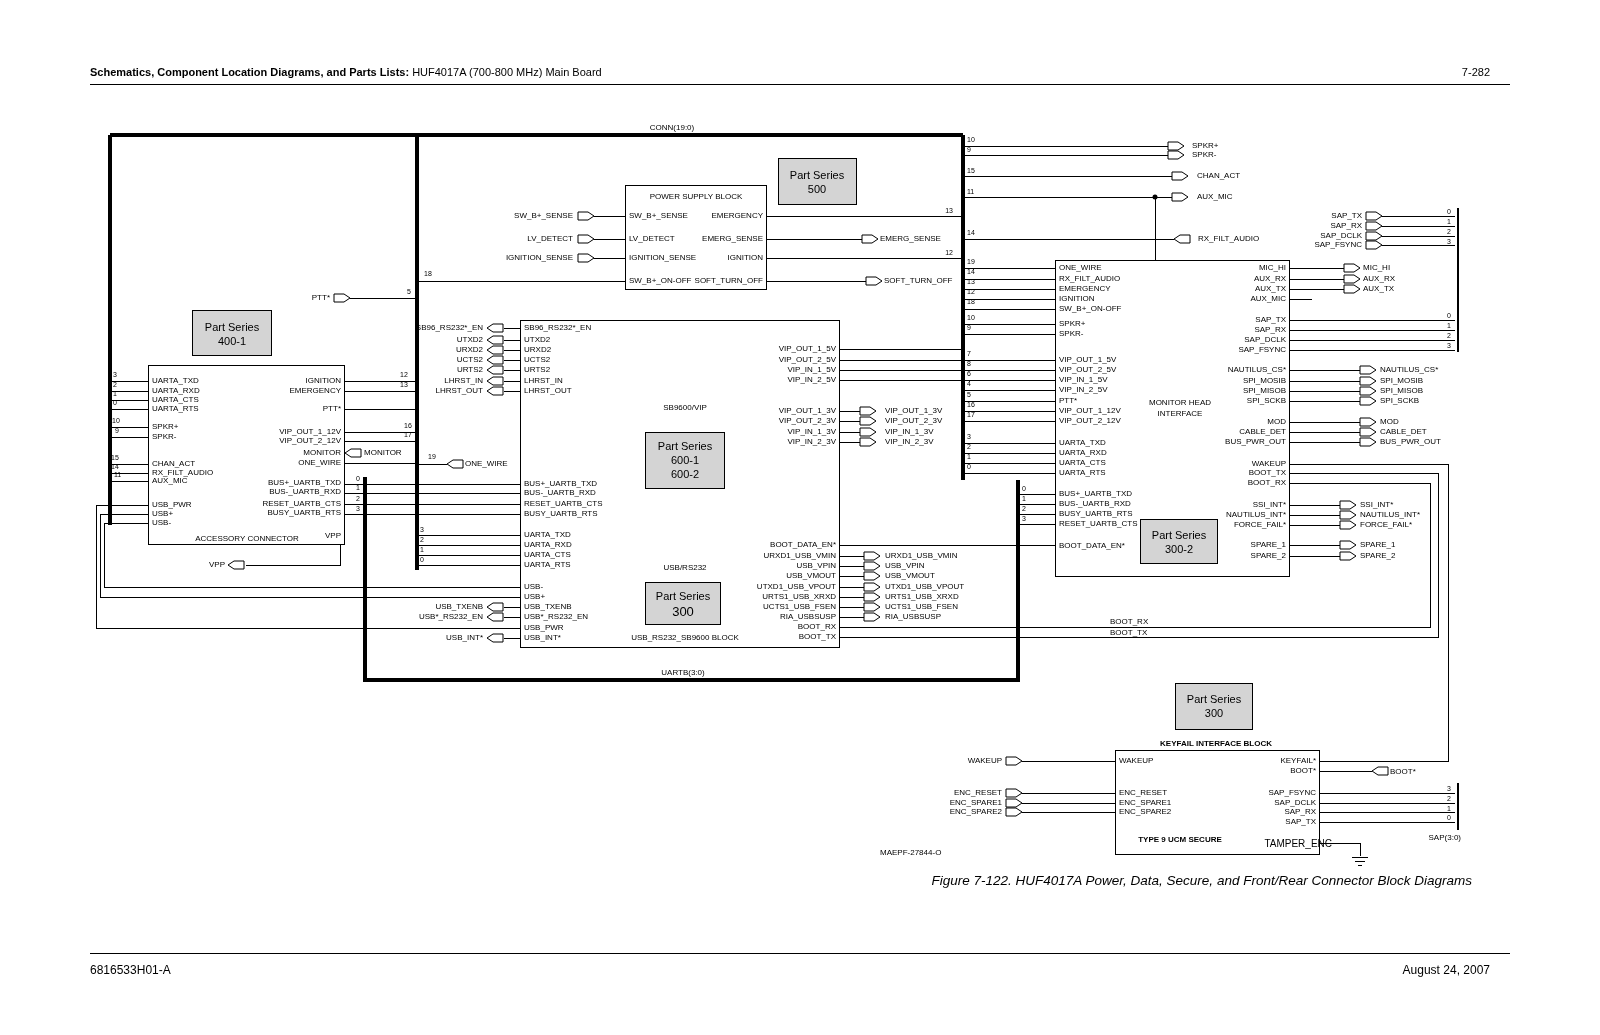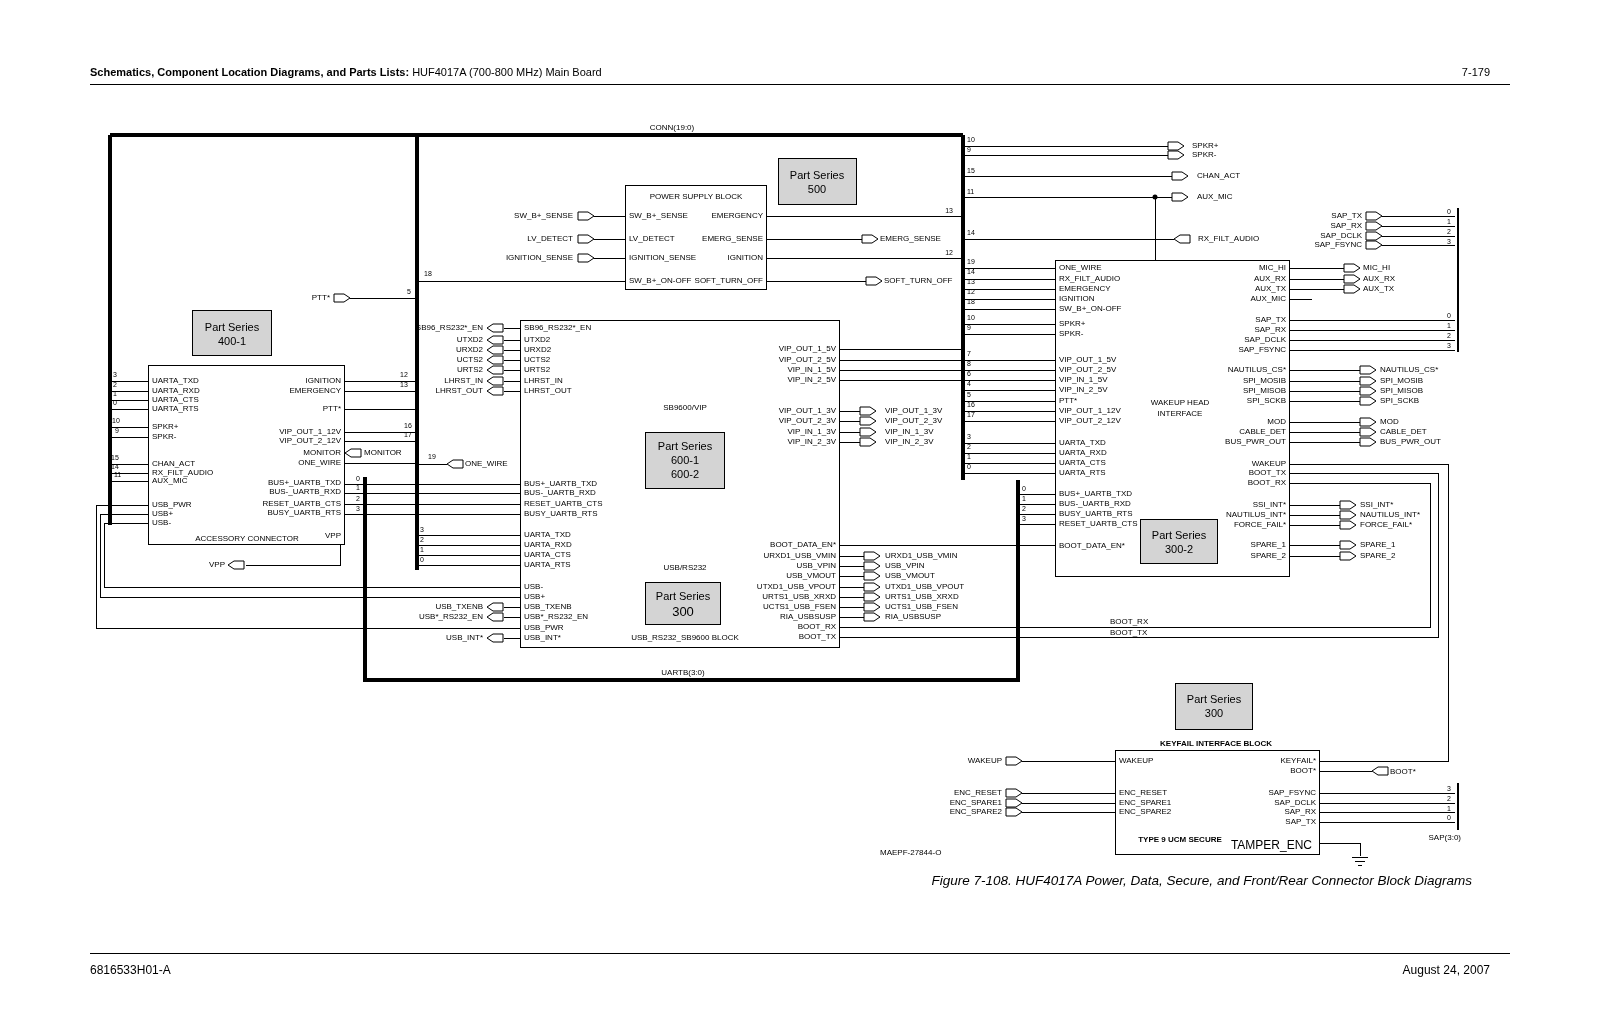--- a/index.html
+++ b/index.html
@@ -18,21 +18,21 @@
   .rect.tag{background:#d4d4d4;}
   .t{position:absolute;white-space:nowrap;line-height:1;}
   .flag{fill:#fff;stroke:#000;stroke-width:1;}
 </style>
 </head>
 <body>
 
 <div id="page">
 
   <div class="hdr"><b>Schematics, Component Location Diagrams, and Parts Lists:</b><span> HUF4017A (700-800 MHz) Main Board</span></div>
-  <div class="hdr-right">7-179</div>
+  <div class="hdr-right">7-282</div>
   <div class="rule-top"></div>
 
   <svg class="layer" width="1600" height="1035" shape-rendering="crispEdges">
     <path fill="none" stroke="#000" stroke-width="1" d="M594 216H625M594 239H625M594 258H625M417 281H625M767 216H963M767 239H862M767 258H963M767 281H866M963 146H1168M963 155H1168M963 176H1172M963 197H1172M1155 197V260M963 239H1174M1382 216H1455M1382 226H1455M1382 236H1455M1382 245H1455M1290 320H1455M1290 330H1455M1290 340H1455M1290 350H1455M1290 268H1344M1290 279H1344M1290 289H1344M1290 299H1312M1290 370H1360M1290 381H1360M1290 391H1360M1290 401H1360M1290 422H1360M1290 432H1360M1290 442H1360M1290 464H1448V761H1320M1290 473H1438V637H840M1290 483H1430V627H840M1290 505H1340M1290 515H1340M1290 525H1340M1290 545H1340M1290 556H1340M963 268H1055M963 279H1055M963 289H1055M963 299H1055M963 309H1055M963 324H1055M963 334H1055M963 360H1055M963 370H1055M963 380H1055M963 390H1055M963 401H1055M963 411H1055M963 421H1055M963 443H1055M963 453H1055M963 463H1055M963 473H1055M1018 494H1055M1018 504H1055M1018 514H1055M1018 524H1055M840 545H1055M840 349H963M840 360H963M840 370H963M840 380H963M840 411H860M840 421H860M840 432H860M840 442H860M840 556H864M840 566H864M840 576H864M840 587H864M840 597H864M840 607H864M840 617H864M504 328H520M504 340H520M504 350H520M504 360H520M504 370H520M504 381H520M504 391H520M504 607H520M504 617H520M504 638H520M345 484H520M345 493H520M345 504H520M345 514H520M417 535H520M417 545H520M417 555H520M417 565H520M110 381H148M110 391H148M110 400H148M110 409H148M110 427H148M110 437H148M110 464H148M110 473H148M110 481H148M148 505H96V628H520M148 514H100V597H520M148 523H104V587H520M345 381H417M345 391H417M345 409H417M350 298H417M345 432H417M345 441H417M345 463H417M417 464H447M246 565H340V545M1022 761H1115M1022 793H1115M1022 803H1115M1022 812H1115M1320 771H1372M1320 793H1455M1320 803H1455M1320 812H1455M1320 822H1455M1320 843H1360V856M1352 857H1368M1355 861H1365M1358 865H1362"></path>
     <path fill="none" stroke="#000" stroke-width="4" d="M110 135H963M110 135V525M417 135V570M963 135V480M365 477V680H1018V480"></path>
     <path fill="none" stroke="#000" stroke-width="2.5" d="M1458 208V352M1458 783V830"></path>
   </svg>
 
   <div id="diagram">
       <div class="rect" style="left: 625px; top: 185px; width: 142px; height: 105px;"></div>
@@ -161,21 +161,21 @@
       <span class="t" style="font-size: 8px; top: 417px; left: 885px;">VIP_OUT_2_3V</span>
       <span class="t" style="font-size: 8px; top: 428px; left: 885px;">VIP_IN_1_3V</span>
       <span class="t" style="font-size: 8px; top: 438px; left: 885px;">VIP_IN_2_3V</span>
       <span class="t" style="font-size: 8px; top: 552px; left: 885px;">URXD1_USB_VMIN</span>
       <span class="t" style="font-size: 8px; top: 562px; left: 885px;">USB_VPIN</span>
       <span class="t" style="font-size: 8px; top: 572px; left: 885px;">USB_VMOUT</span>
       <span class="t" style="font-size: 8px; top: 583px; left: 885px;">UTXD1_USB_VPOUT</span>
       <span class="t" style="font-size: 8px; top: 593px; left: 885px;">URTS1_USB_XRXD</span>
       <span class="t" style="font-size: 8px; top: 603px; left: 885px;">UCTS1_USB_FSEN</span>
       <span class="t" style="font-size: 8px; top: 613px; left: 885px;">RIA_USBSUSP</span>
-      <span class="t" style="font-size: 8px; top: 399px; left: 1180px; transform: translateX(-50%);">WAKEUP HEAD</span>
+      <span class="t" style="font-size: 8px; top: 399px; left: 1180px; transform: translateX(-50%);">MONITOR HEAD</span>
       <span class="t" style="font-size: 8px; top: 410px; left: 1180px; transform: translateX(-50%);">INTERFACE</span>
       <span class="t" style="font-size: 8px; top: 264px; left: 1059px;">ONE_WIRE</span>
       <span class="t" style="font-size: 8px; top: 275px; left: 1059px;">RX_FILT_AUDIO</span>
       <span class="t" style="font-size: 8px; top: 285px; left: 1059px;">EMERGENCY</span>
       <span class="t" style="font-size: 8px; top: 295px; left: 1059px;">IGNITION</span>
       <span class="t" style="font-size: 8px; top: 305px; left: 1059px;">SW_B+_ON-OFF</span>
       <span class="t" style="font-size: 8px; top: 320px; left: 1059px;">SPKR+</span>
       <span class="t" style="font-size: 8px; top: 330px; left: 1059px;">SPKR-</span>
       <span class="t" style="font-size: 8px; top: 356px; left: 1059px;">VIP_OUT_1_5V</span>
       <span class="t" style="font-size: 8px; top: 366px; left: 1059px;">VIP_OUT_2_5V</span>
@@ -247,21 +247,21 @@
       <span class="t" style="font-size: 8px; top: 757px; left: 1119px;">WAKEUP</span>
       <span class="t" style="font-size: 8px; top: 789px; left: 1119px;">ENC_RESET</span>
       <span class="t" style="font-size: 8px; top: 799px; left: 1119px;">ENC_SPARE1</span>
       <span class="t" style="font-size: 8px; top: 808px; left: 1119px;">ENC_SPARE2</span>
       <span class="t" style="font-size: 8px; top: 757px; right: 284px;">KEYFAIL*</span>
       <span class="t" style="font-size: 8px; top: 767px; right: 284px;">BOOT*</span>
       <span class="t" style="font-size: 8px; top: 789px; right: 284px;">SAP_FSYNC</span>
       <span class="t" style="font-size: 8px; top: 799px; right: 284px;">SAP_DCLK</span>
       <span class="t" style="font-size: 8px; top: 808px; right: 284px;">SAP_RX</span>
       <span class="t" style="font-size: 8px; top: 818px; right: 284px;">SAP_TX</span>
-      <span class="t" style="font-size: 12px; top: 839px; right: 288px;">TAMPER_ENC</span>
+      <span class="t" style="font-size: 10px; top: 839px; right: 268px;">TAMPER_ENC</span>
       <span class="t" style="font-size: 8px; top: 757px; right: 598px;">WAKEUP</span>
       <span class="t" style="font-size: 8px; top: 789px; right: 598px;">ENC_RESET</span>
       <span class="t" style="font-size: 8px; top: 799px; right: 598px;">ENC_SPARE1</span>
       <span class="t" style="font-size: 8px; top: 808px; right: 598px;">ENC_SPARE2</span>
       <span class="t" style="font-size: 8px; top: 768px; left: 1390px;">BOOT*</span>
       <span class="t" style="font-size: 8px; top: 849px; left: 880px;">MAEPF-27844-O</span>
       <span class="t" style="font-size: 7px; top: 371px; left: 113px;">3</span>
       <span class="t" style="font-size: 7px; top: 381px; left: 113px;">2</span>
       <span class="t" style="font-size: 7px; top: 390px; left: 113px;">1</span>
       <span class="t" style="font-size: 7px; top: 399px; left: 113px;">0</span>
@@ -384,19 +384,19 @@
       <path d="M1340 541 h10 l6 4 l-6 4 h-10 z" class="flag"></path>
       <path d="M1340 552 h10 l6 4 l-6 4 h-10 z" class="flag"></path>
       <path d="M1006 757 h10 l6 4 l-6 4 h-10 z" class="flag"></path>
       <path d="M1006 789 h10 l6 4 l-6 4 h-10 z" class="flag"></path>
       <path d="M1006 799 h10 l6 4 l-6 4 h-10 z" class="flag"></path>
       <path d="M1006 808 h10 l6 4 l-6 4 h-10 z" class="flag"></path>
       <path d="M1388 767 h-10 l-6 4 l6 4 h10 z" class="flag"></path>
       <circle cx="1155" cy="197" r="2.5" fill="#000"></circle>
     </svg>
 
-  <div class="caption">Figure 7-108. HUF4017A Power, Data, Secure, and Front/Rear Connector Block Diagrams</div>
+  <div class="caption">Figure 7-122. HUF4017A Power, Data, Secure, and Front/Rear Connector Block Diagrams</div>
 
   <div class="rule-bot"></div>
   <div class="ftr-left">6816533H01-A</div>
   <div class="ftr-right">August 24, 2007</div>
 
 </div>
 
 </body></html>

